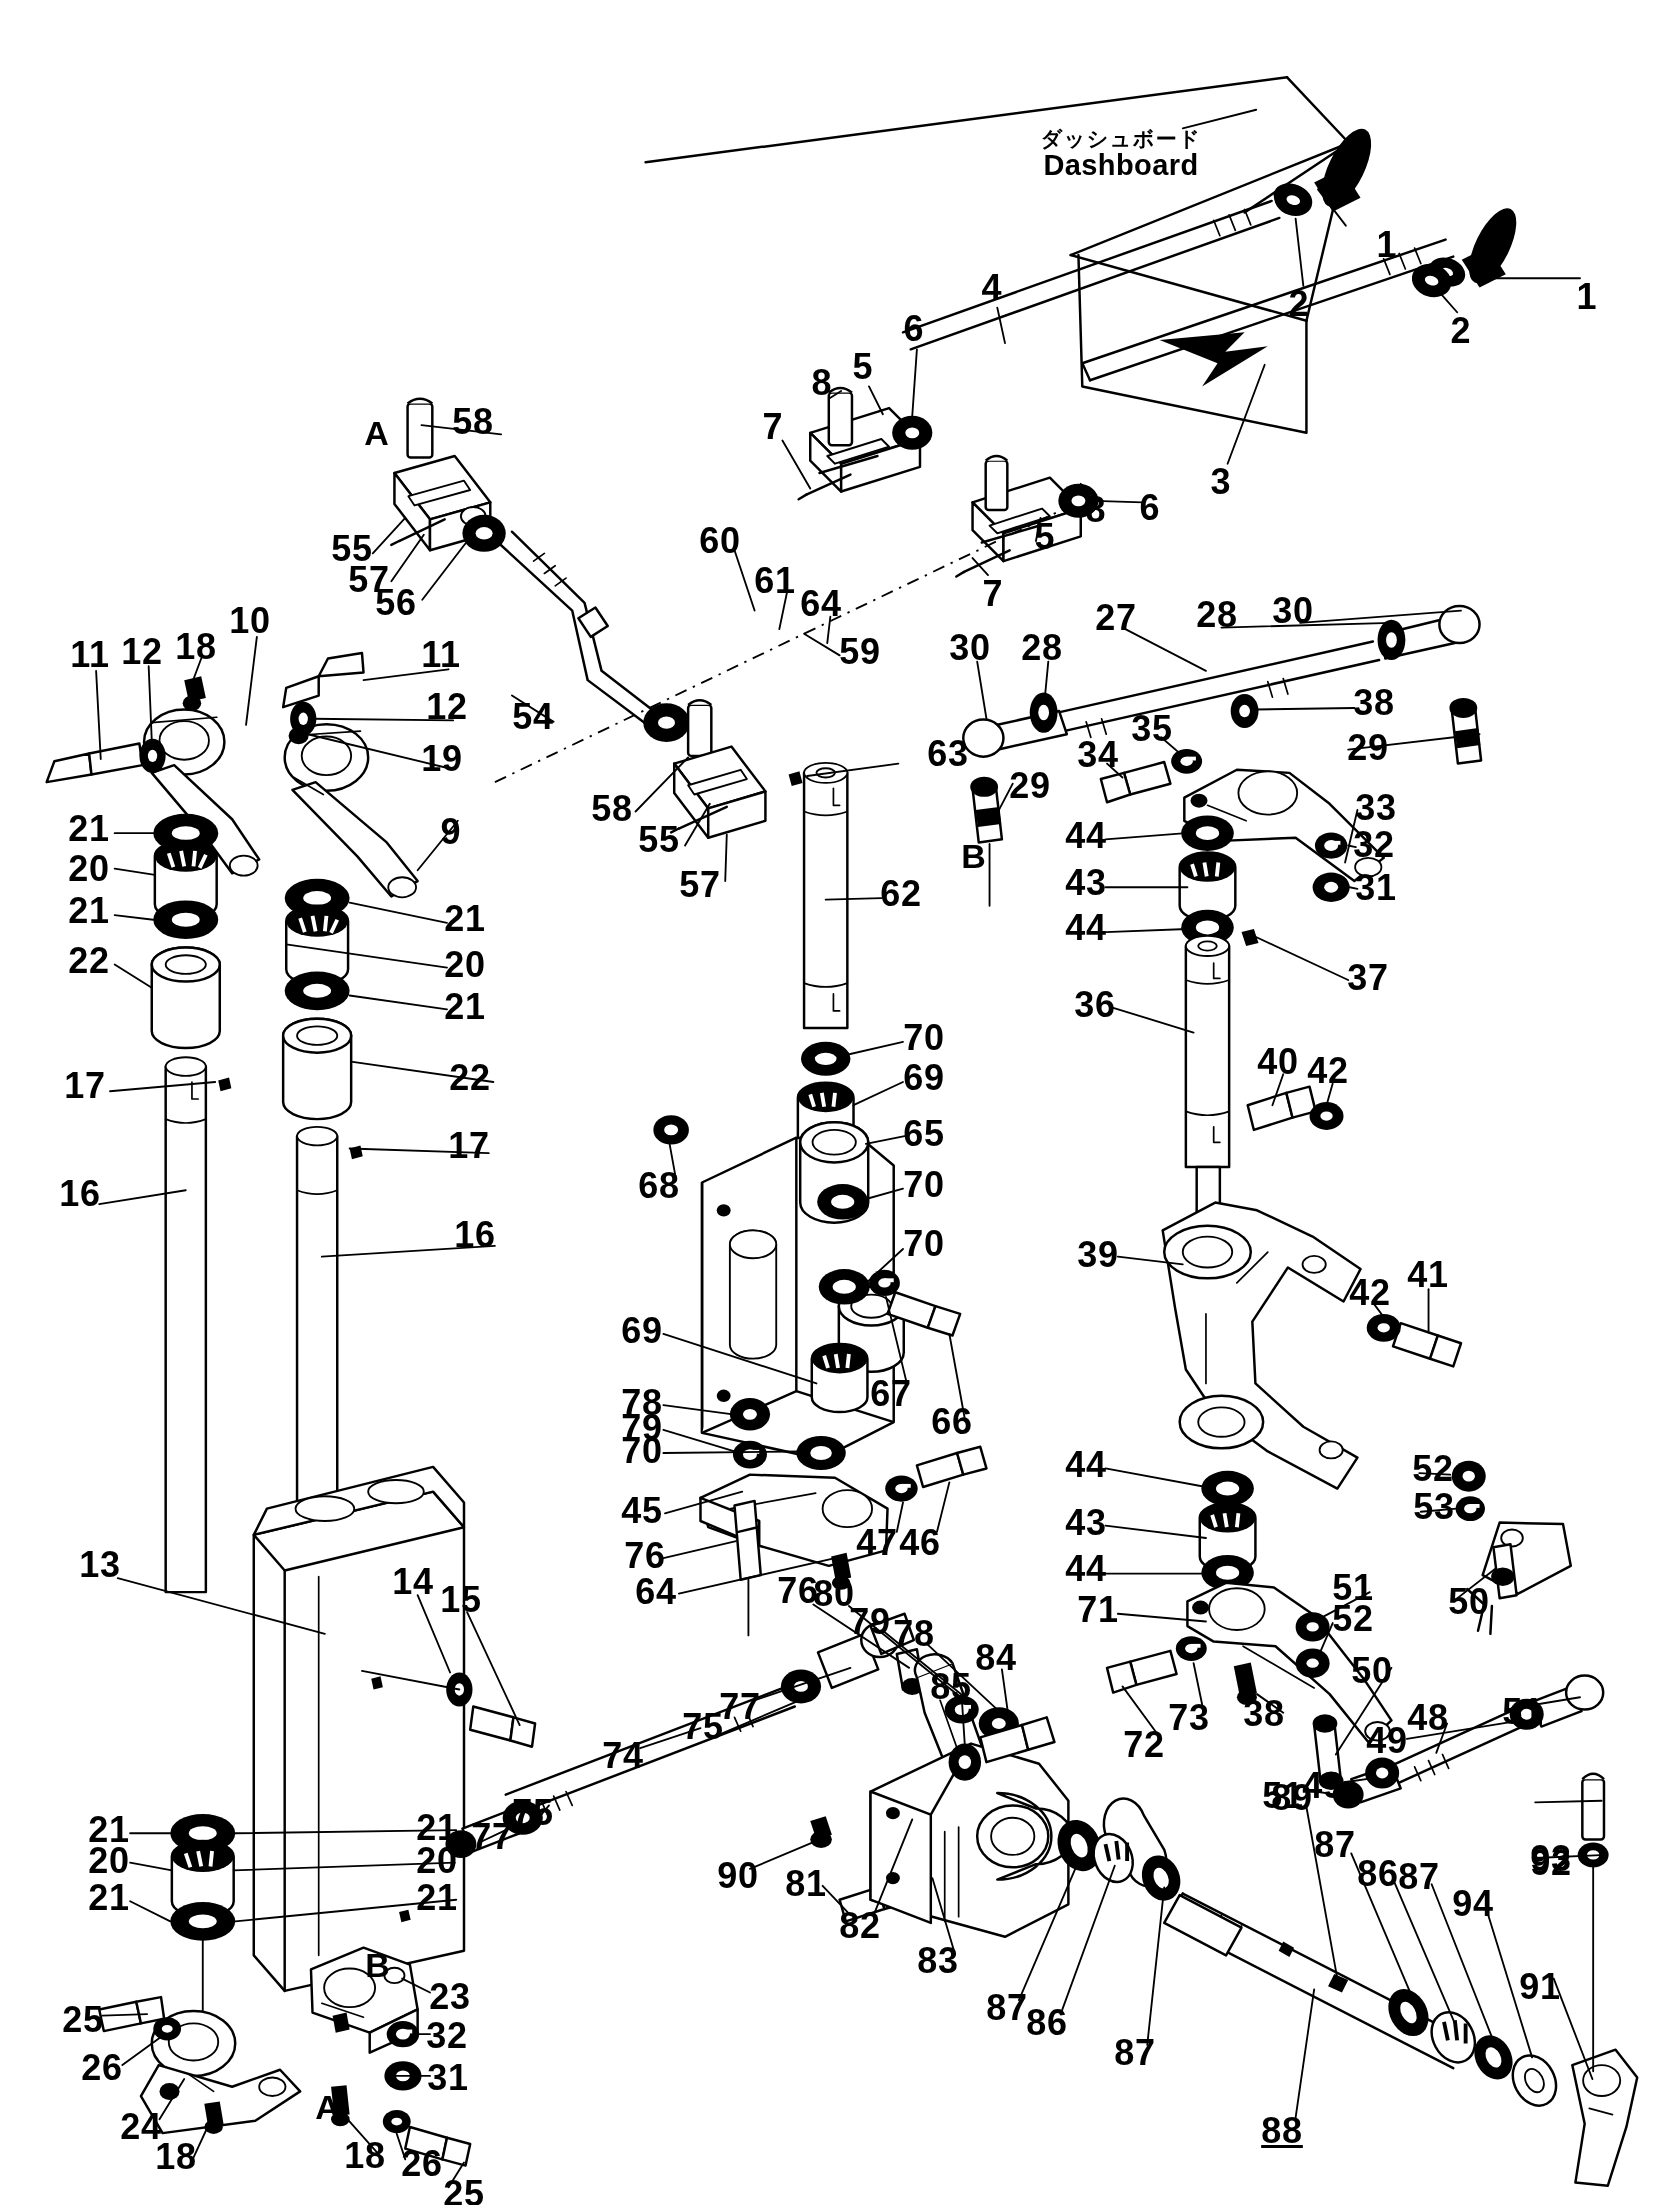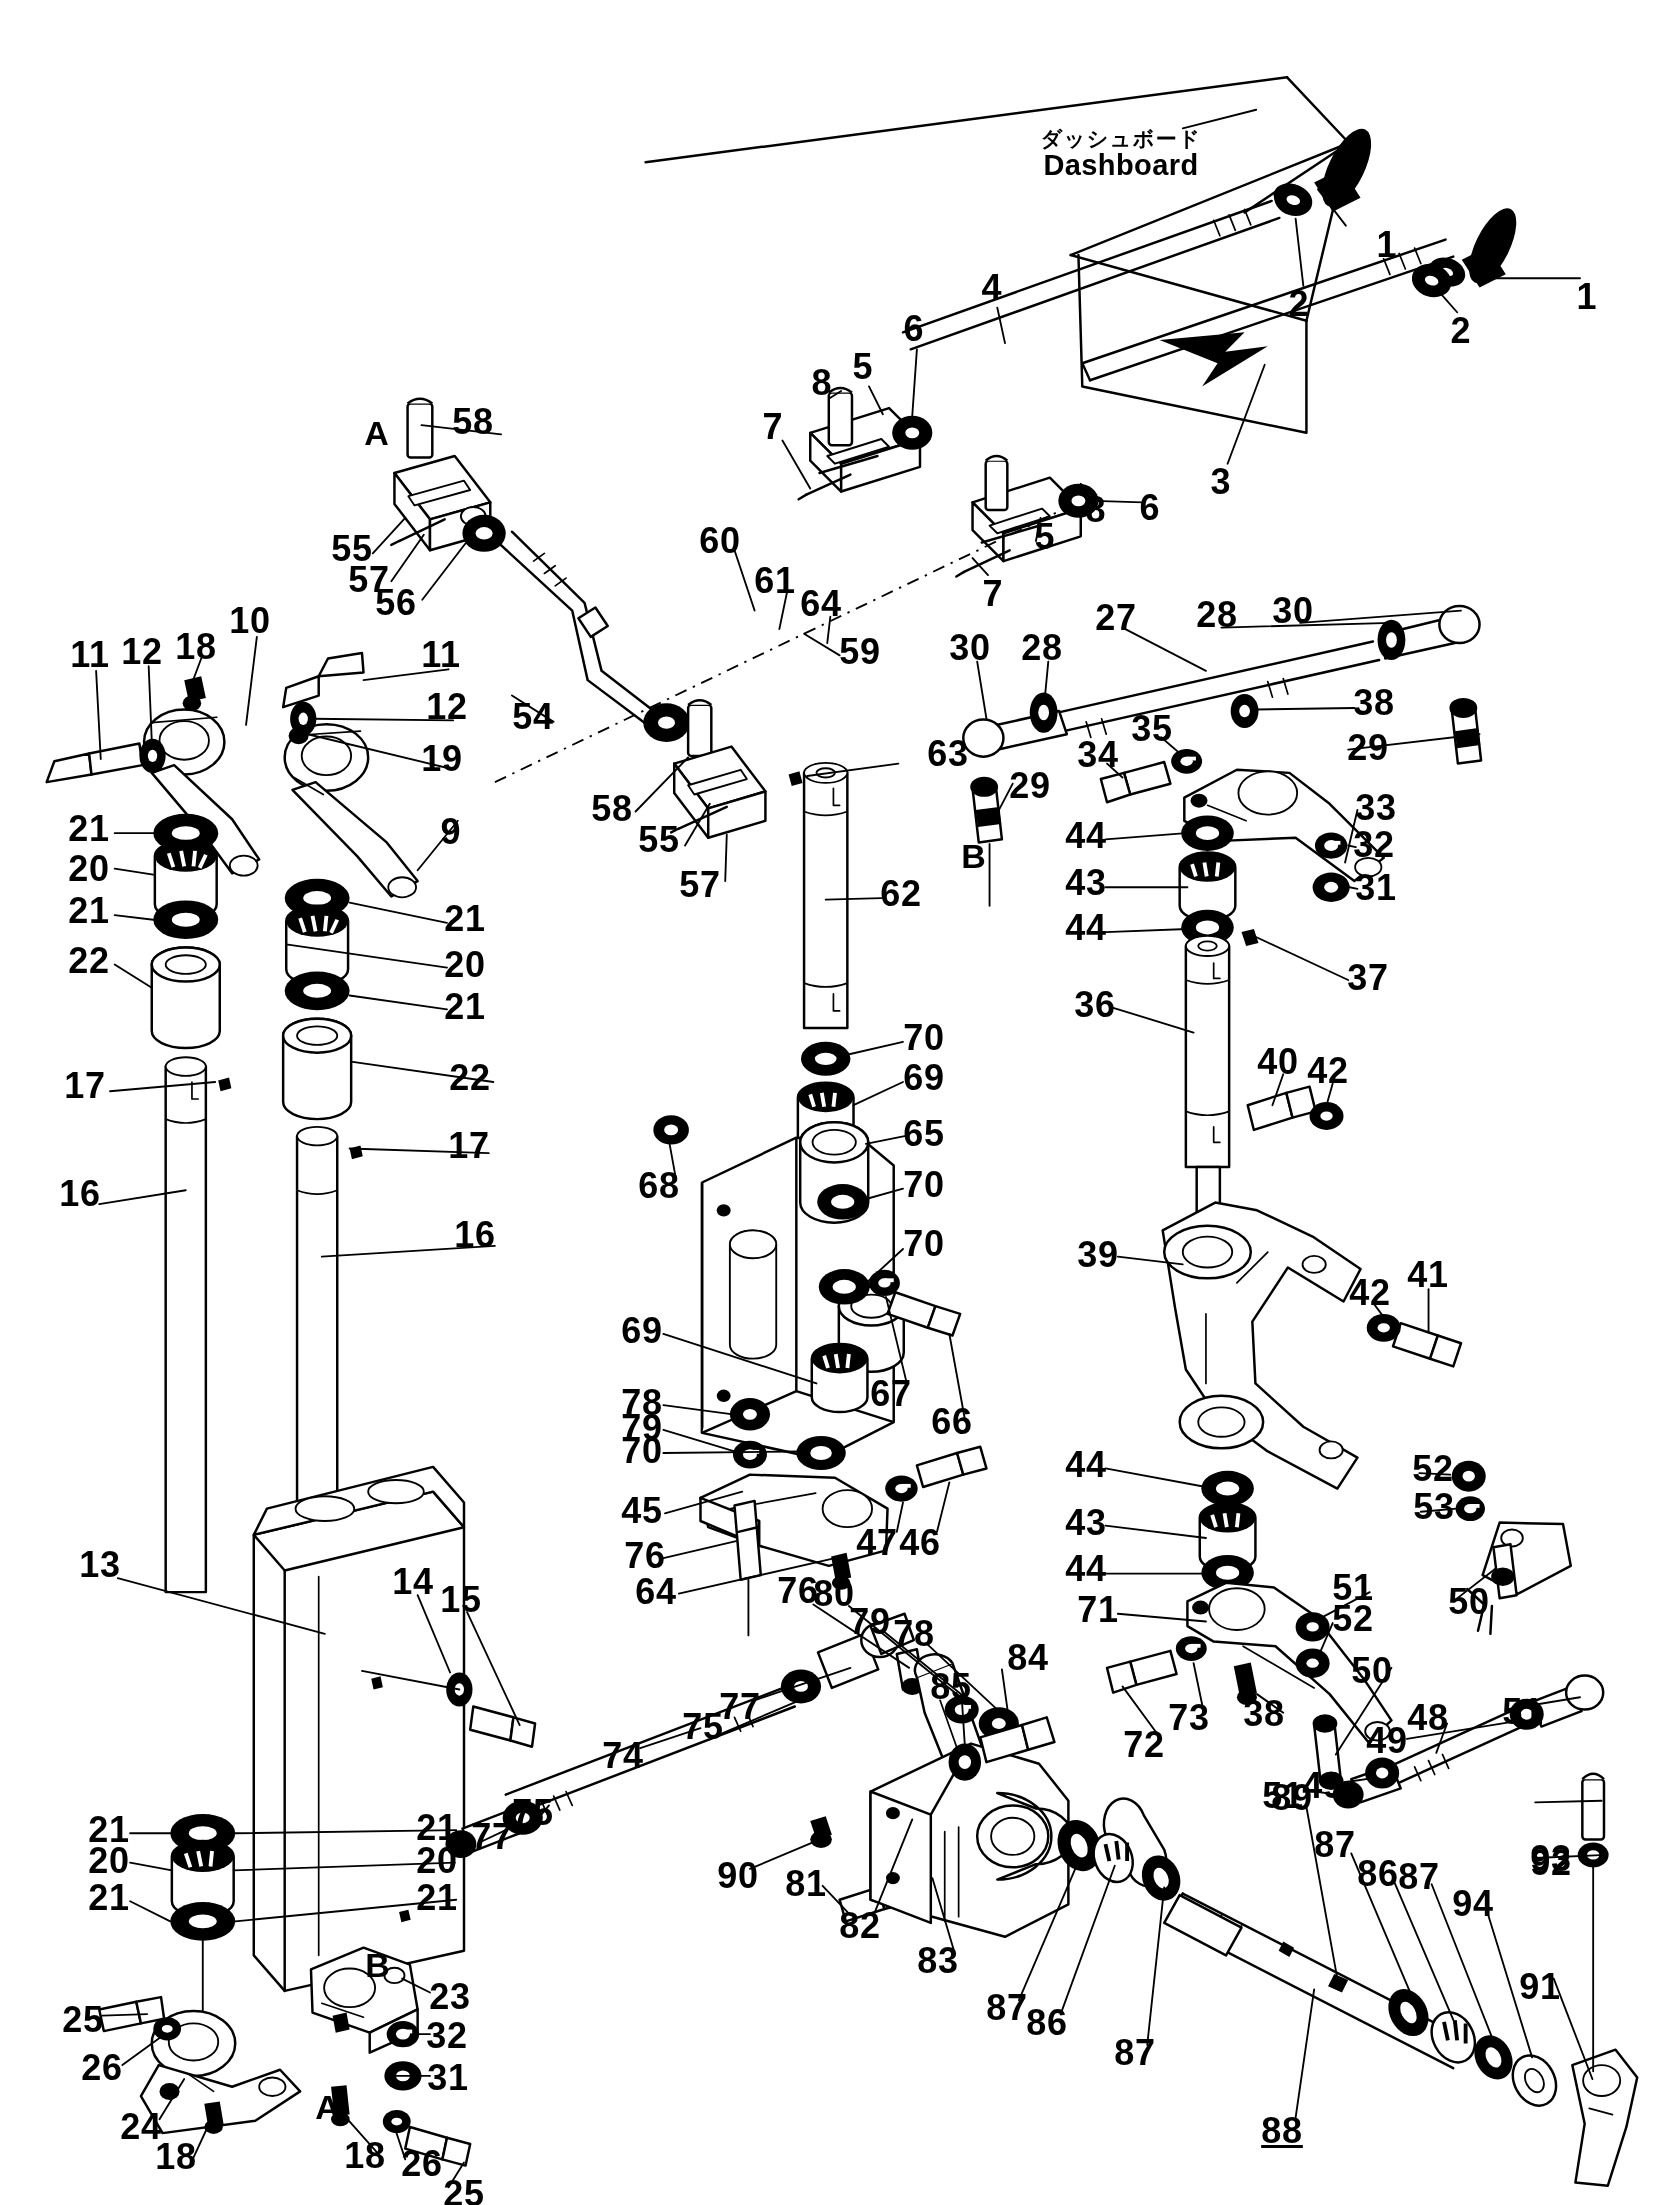--- a/index.html
+++ b/index.html
@@ -1103,21 +1103,21 @@
       <div class="callout" style="left: 740px; top: 1707px;">77</div>
       <div class="callout" style="left: 492px; top: 1837px;">77</div>
       <div class="callout" style="left: 642px; top: 1403px;">78</div>
       <div class="callout" style="left: 914px; top: 1634px;">78</div>
       <div class="callout" style="left: 642px; top: 1428px;">79</div>
       <div class="callout" style="left: 870px; top: 1622px;">79</div>
       <div class="callout" style="left: 834px; top: 1594px;">80</div>
       <div class="callout" style="left: 806px; top: 1884px;">81</div>
       <div class="callout" style="left: 860px; top: 1917px; margin-top: 9px;">82</div>
       <div class="callout" style="left: 938px; top: 1961px;">83</div>
-      <div class="callout" style="left: 1028px; top: 1658px;">84</div>
+      <div class="callout" style="left: 996px; top: 1658px;">84</div>
       <div class="callout" style="left: 951px; top: 1687px;">85</div>
       <div class="callout" style="left: 1047px; top: 2023px;">86</div>
       <div class="callout" style="left: 1378px; top: 1874px;">86</div>
       <div class="callout" style="left: 1007px; top: 2008px;">87</div>
       <div class="callout" style="left: 1135px; top: 2053px;">87</div>
       <div class="callout" style="left: 1335px; top: 1845px;">87</div>
       <div class="callout" style="left: 1419px; top: 1877px;">87</div>
       <div class="callout" style="left: 1282px; top: 2131px; text-decoration: underline;">88</div>
       <div class="callout" style="left: 1292px; top: 1798px;">89</div>
       <div class="callout" style="left: 738px; top: 1876px;">90</div>

